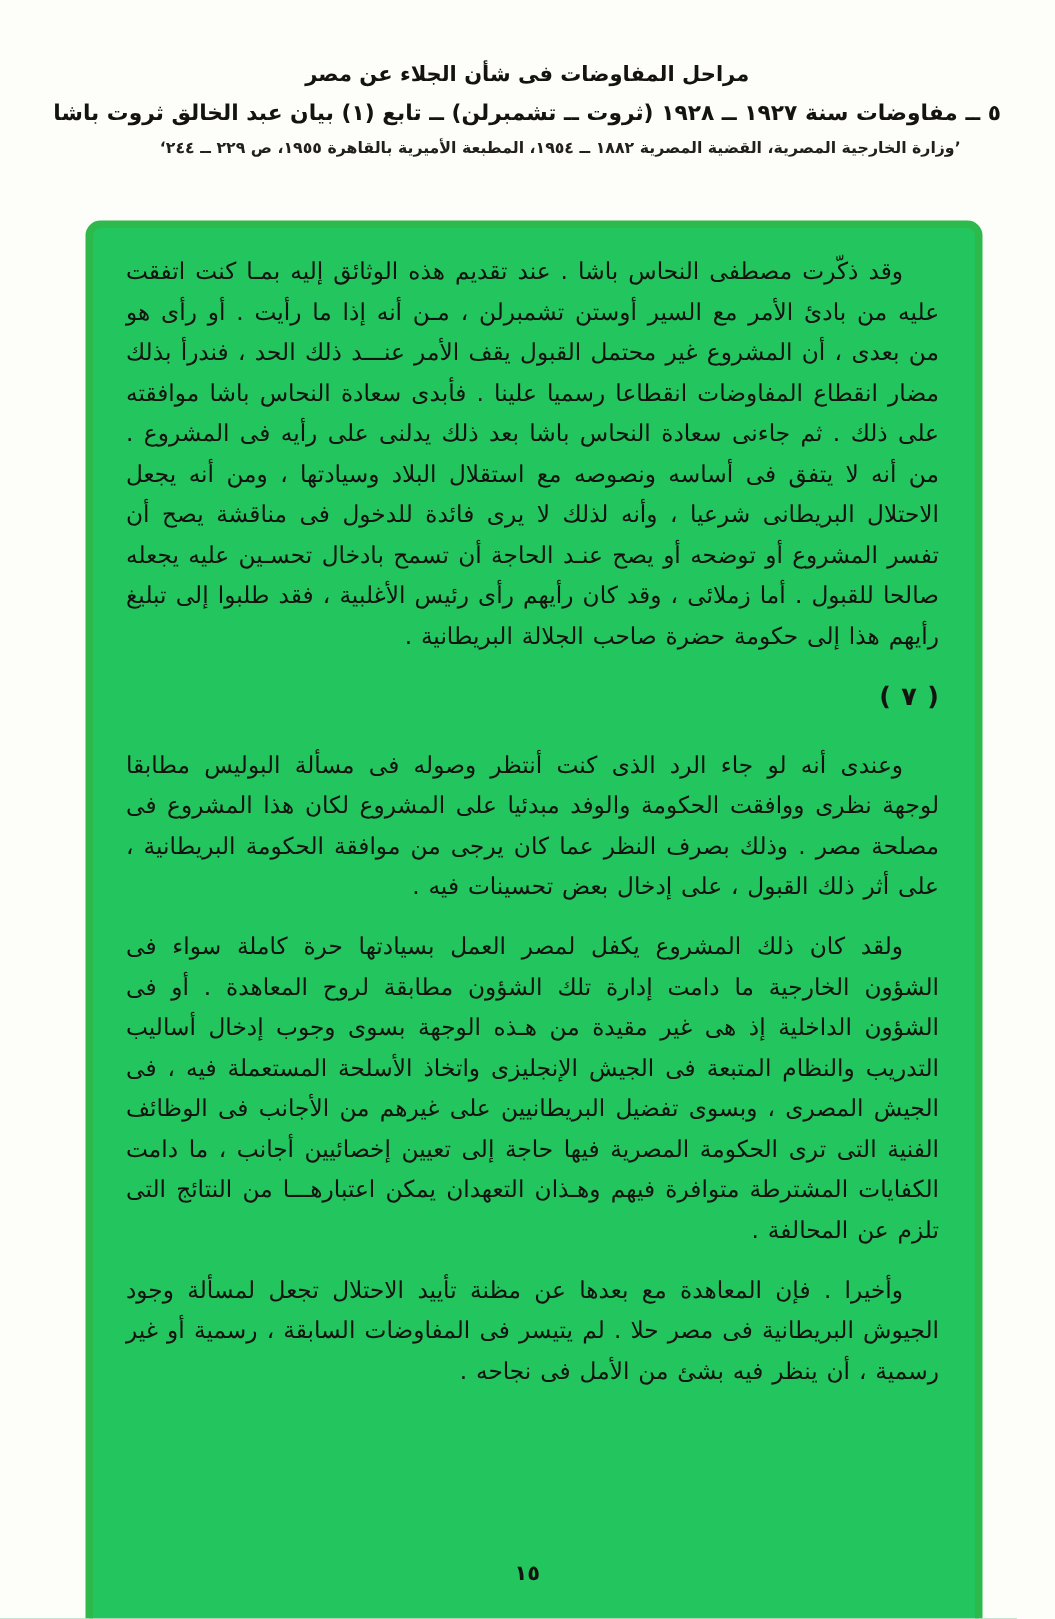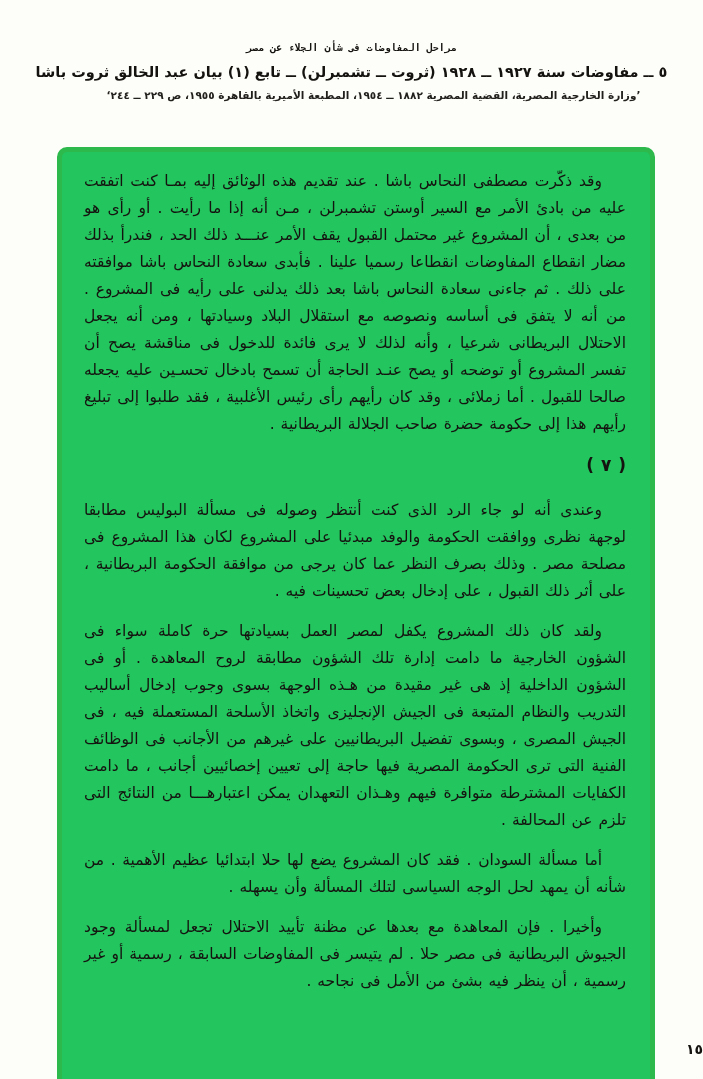--- a/index.html
+++ b/index.html
@@ -19,25 +19,24 @@
   }
   .header {
     position: absolute;
     top: 42px;
     left: 0;
     right: 0;
     text-align: center;
     direction: rtl;
   }
   .doc-title {
-    font-size: 10px;
+    font-size: 14px;
     font-weight: bold;
     letter-spacing: 0;
     margin: 0 0 10px 0;
-    font-family: Liberation Mono, monospace;
   }
   .doc-subtitle {
     font-size: 14.5px;
     font-weight: bold;
     margin: 0 0 9px 0;
   }
   .doc-citation {
     font-size: 10.5px;
     font-weight: bold;
     margin: 0;
@@ -72,20 +71,21 @@
     font-weight: bold;
     margin: 14px 0 18px 0;
     text-indent: 0;
     letter-spacing: 4px;
   }
   .page-number {
     position: absolute;
     bottom: 22px;
     left: 0;
     right: 0;
+    text-align: center;
     font-size: 14px;
     font-weight: bold;
     direction: rtl;
   }
 </style>
 </head>
 <body>
 
 <div class="page">
 
@@ -98,20 +98,19 @@
   <div class="frame">
     <p class="para">وقد ذكّرت مصطفى النحاس باشا . عند تقديم هذه الوثائق إليه بمـا كنت اتفقت عليه من بادئ الأمر مع السير أوستن تشمبرلن ، مـن أنه إذا ما رأيت . أو رأى هو من بعدى ، أن المشروع غير محتمل القبول يقف الأمر عنـــد ذلك الحد ، فندرأ بذلك مضار انقطاع المفاوضات انقطاعا رسميا علينا . فأبدى سعادة النحاس باشا موافقته على ذلك . ثم جاءنى سعادة النحاس باشا بعد ذلك يدلنى على رأيه فى المشروع . من أنه لا يتفق فى أساسه ونصوصه مع استقلال البلاد وسيادتها ، ومن أنه يجعل الاحتلال البريطانى شرعيا ، وأنه لذلك لا يرى فائدة للدخول فى مناقشة يصح أن تفسر المشروع أو توضحه أو يصح عنـد الحاجة أن تسمح بادخال تحسـين عليه يجعله صالحا للقبول . أما زملائى ، وقد كان رأيهم رأى رئيس الأغلبية ، فقد طلبوا إلى تبليغ رأيهم هذا إلى حكومة حضرة صاحب الجلالة البريطانية .</p>
 
     <p class="para section-marker">( ٧ )</p>
 
 
     <p class="para">وعندى أنه لو جاء الرد الذى كنت أنتظر وصوله فى مسألة البوليس مطابقا لوجهة نظرى ووافقت الحكومة والوفد مبدئيا على المشروع لكان هذا المشروع فى مصلحة مصر . وذلك بصرف النظر عما كان يرجى من موافقة الحكومة البريطانية ، على أثر ذلك القبول ، على إدخال بعض تحسينات فيه .</p>
 
     <p class="para">ولقد كان ذلك المشروع يكفل لمصر العمل بسيادتها حرة كاملة سواء فى الشؤون الخارجية ما دامت إدارة تلك الشؤون مطابقة لروح المعاهدة . أو فى الشؤون الداخلية إذ هى غير مقيدة من هـذه الوجهة بسوى وجوب إدخال أساليب التدريب والنظام المتبعة فى الجيش الإنجليزى واتخاذ الأسلحة المستعملة فيه ، فى الجيش المصرى ، وبسوى تفضيل البريطانيين على غيرهم من الأجانب فى الوظائف الفنية التى ترى الحكومة المصرية فيها حاجة إلى تعيين إخصائيين أجانب ، ما دامت الكفايات المشترطة متوافرة فيهم وهـذان التعهدان يمكن اعتبارهـــا من النتائج التى تلزم عن المحالفة .</p>
 
-    <p class="para">أما مسألة السودان . فقد كان المشروع يضع لها حلا ابتدائيا عظيم الأهمية . من شأنه أن يمهد لحل الوجه السياسى لتلك المسألة وأن يسهله .</p>
 
     <p class="para">وأخيرا . فإن المعاهدة مع بعدها عن مظنة تأييد الاحتلال تجعل لمسألة وجود الجيوش البريطانية فى مصر حلا . لم يتيسر فى المفاوضات السابقة ، رسمية أو غير رسمية ، أن ينظر فيه بشئ من الأمل فى نجاحه .</p>
   </div>
 
   <div class="page-number">١٥</div>
 
 </div>
 
 </body></html>

